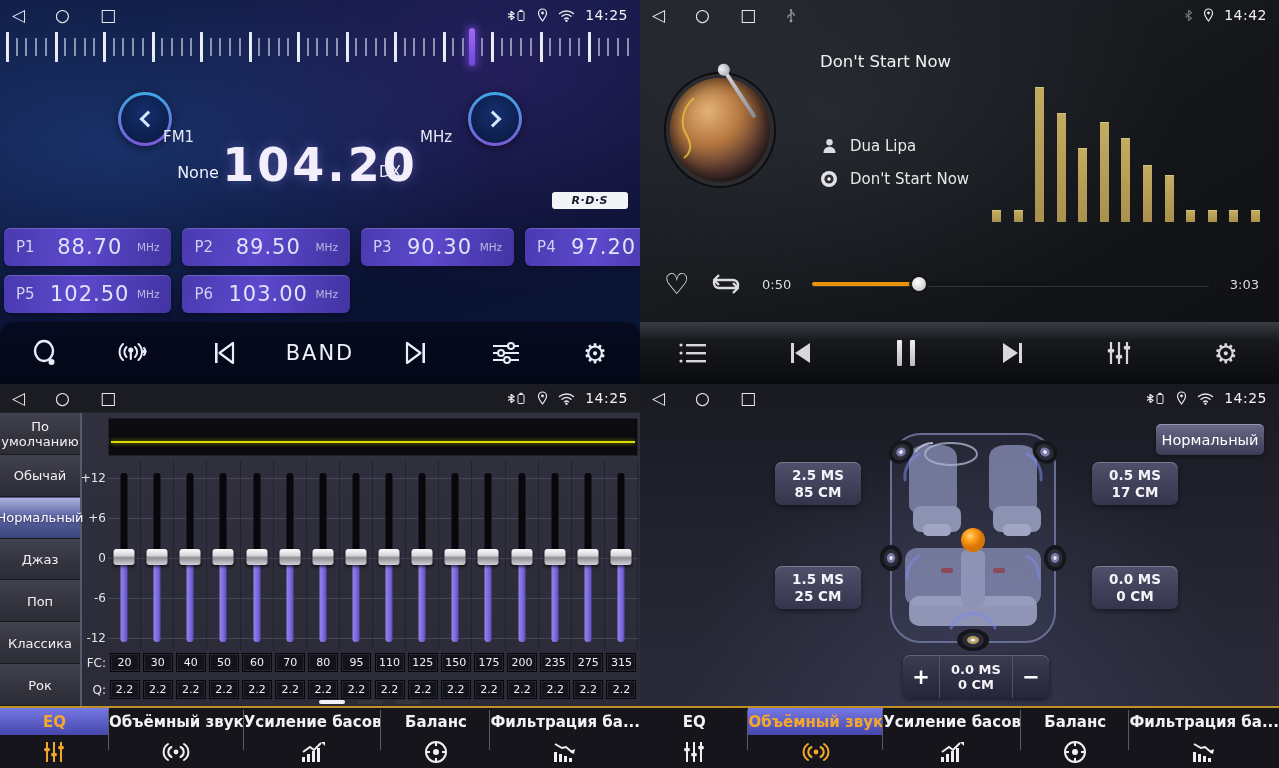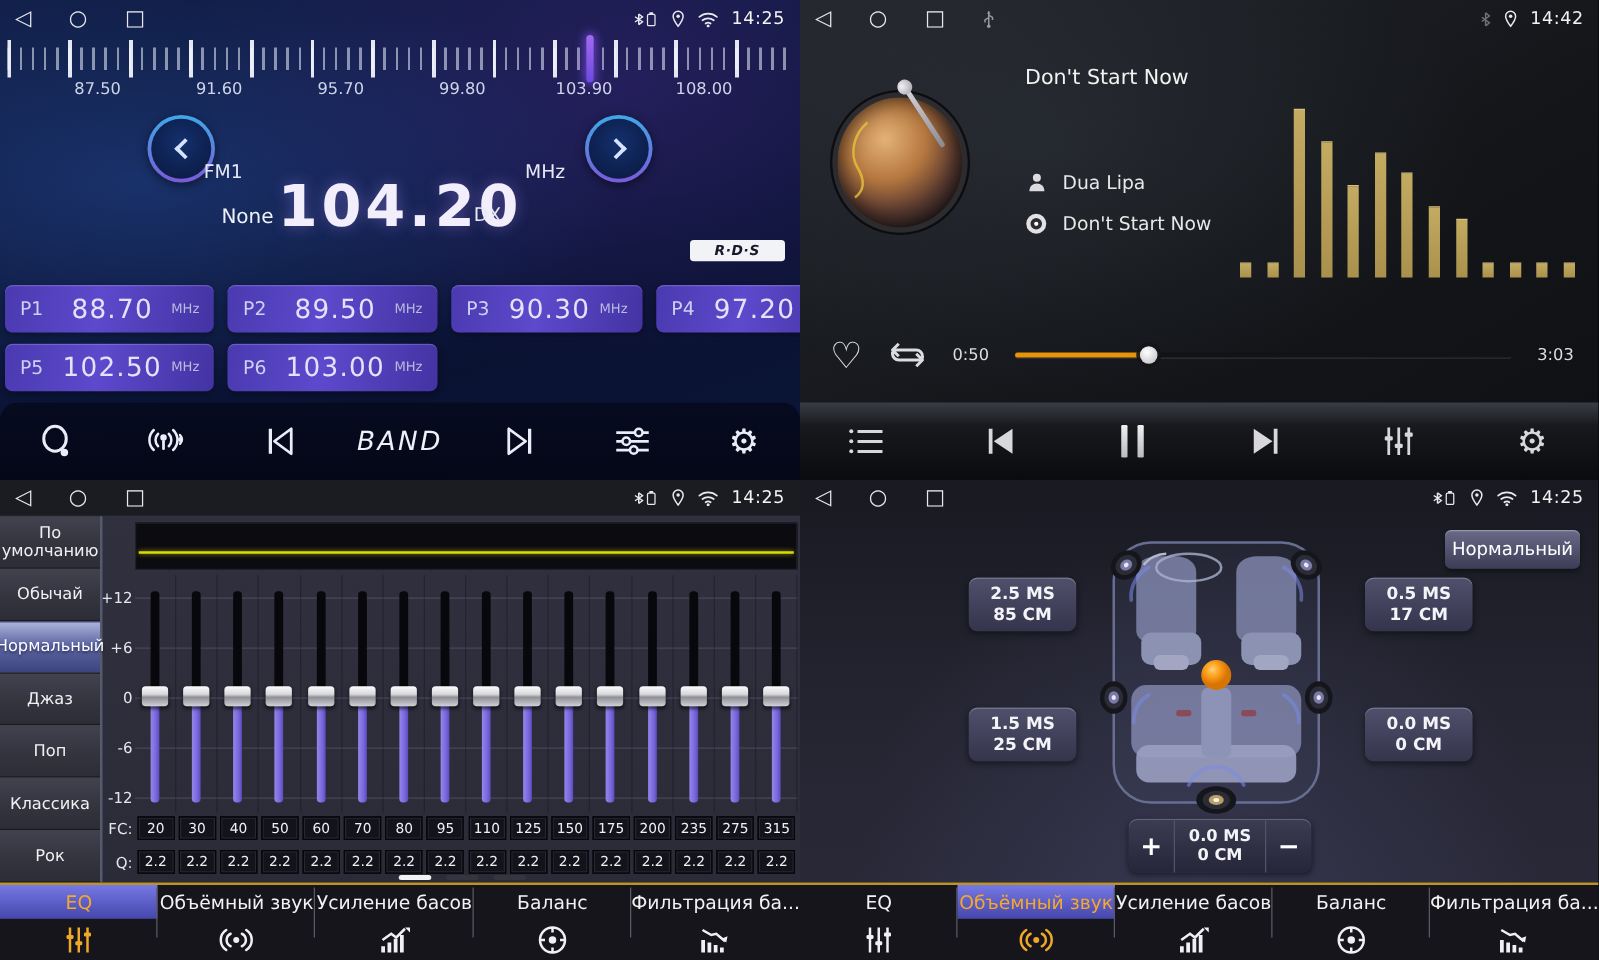--- a/index.html
+++ b/index.html
@@ -50,21 +50,21 @@
   .dx-flag { position:absolute; left:355px; width:70px; text-align:center; font-size:15px; color:#e8eaf4; }
   .rds-badge { position:absolute; right:12px; top:192px; background:#f2f3f6; color:#16182a; font-size:11px; font-weight:bold; font-style:italic; padding:2px 20px; border-radius:3px; letter-spacing:.5px; }
   .presets { position:absolute; left:4px; right:8px; top:228px; display:grid; grid-template-columns:repeat(4,1fr); grid-template-rows:38px 38px; gap:9px 11px; }
   .preset { display:flex; align-items:center; border-radius:6px; cursor:pointer; padding:0 12px;
             background:linear-gradient(100deg,#4a3ab0 0%,#5d49cc 45%,#4333a2 100%);
             box-shadow:inset 0 1px 0 rgba(255,255,255,.18), 0 2px 5px rgba(0,0,0,.35); }
   .preset .pid { font-size:15px; color:#cfd0f2; width:34px; }
   .preset .pfreq { font-size:21px; color:#e2e2fa; flex:1; text-align:center; letter-spacing:1px; }
   .preset .punit { font-size:10.5px; color:#b9bade; width:30px; text-align:right; }
   .toolbar { position:absolute; left:0; right:0; bottom:0; height:62px; display:flex; align-items:center; justify-content:space-around; }
-  #q1 .toolbar { background:linear-gradient(180deg, rgba(6,10,30,.92), rgba(4,7,22,.97)); border-radius:14px 14px 0 0;font-style:italic; }
+  #q1 .toolbar { background:linear-gradient(180deg, rgba(6,10,30,.92), rgba(4,7,22,.97)); border-radius:14px 14px 0 0; }
   #q2 .toolbar { background:linear-gradient(180deg,#3a3d44 0%, #17191d 30%, #0a0b0e 100%); }
   .tb-ic { color:#e9edf8; display:flex; align-items:center; justify-content:center; width:56px; height:44px; cursor:pointer; }
   .tb-ic svg { display:block; }
   .band-btn { font-size:21px; letter-spacing:2px; color:#eef1fa; cursor:pointer; }
   .gear { font-size:27px; line-height:1; color:#e9edf8; }
 
   
   .art-wrap { position:absolute; left:24px; top:72px; width:112px; height:116px; }
   .art { position:absolute; inset:2px; border-radius:50%; border:4px solid #2c2c30;
          background: radial-gradient(circle at 38% 32%, #e3b277 0%, #b5773f 35%, #5a3a30 62%, #17161a 88%);
@@ -115,21 +115,21 @@
   .eq-vals .cell { flex:1; display:flex; justify-content:center; }
   .eq-vals .box { width:30px; height:19px; background:#13131b; border:1px solid #05050a; box-shadow:inset 0 0 0 1px #272730;
                   color:#f0f0f4; font-size:11px; display:flex; align-items:center; justify-content:center; }
   .eq-dots { position:absolute; left:240px; width:260px; top:316px; display:flex; gap:12px; justify-content:center; }
   .eq-dots i { display:block; width:26px; height:4px; border-radius:2px; background:#35353f; }
   .eq-dots i.on { background:#f2f2f6; }
 
   
   .tabbar { position:absolute; left:0; right:0; bottom:0; height:62px; background:#15151b; border-top:2px solid #bd9327; z-index:6; }
   .tabbar .cells { display:flex; height:100%; }
-  .tabcell { flex:1; display:flex; flex-direction:column; align-items:center; cursor:pointer; position:relative; }
+  .tabcell { flex:1; display:flex; flex-direction:column; align-items:center; cursor:pointer; position:relative;font-weight:bold; }
   .tabcell:not(:last-child)::after { content:""; position:absolute; right:0; top:2px; height:40px; width:1px; background:#5a5a66; }
   .tab-lab { height:27px; width:100%; display:flex; align-items:center; justify-content:center; font-size:15px; color:#f2f2f4; white-space:nowrap; overflow:hidden; }
   .tabcell.active .tab-lab { background:linear-gradient(180deg,#7678e4,#4547ac); color:#f5a82c; }
   .tab-ic { height:33px; display:flex; align-items:center; justify-content:center; color:#f0f0f4; }
   .tabcell.active .tab-ic { color:#f0a828; }
 
   
   .sf-badge { position:absolute; right:15px; top:40px; width:108px; height:31px; border-radius:5px;
               background:linear-gradient(180deg,#6a6a88,#3c3c56); box-shadow:inset 0 1px 0 rgba(255,255,255,.3), 0 2px 4px rgba(0,0,0,.4);
               display:flex; align-items:center; justify-content:center; font-size:14.5px; color:#fff; cursor:pointer; }
@@ -178,28 +178,20 @@
             </svg>
           </span>
         <span class="time">14:25</span>
       </div>
     </div>
 
     <div class="dial">
       <div class="ticks-minor"></div>
       <div class="ticks-major"></div>
       <div class="dial-pointer" style="left: 73.8%;"></div>
-    </div>
-    <div class="dial-labels">
-      <span style="left:12.2%">87.50</span>
-      <span style="left:27.4%">91.60</span>
-      <span style="left:42.6%">95.70</span>
-      <span style="left:57.8%">99.80</span>
-      <span style="left:73.0%">103.90</span>
-      <span style="left:88.0%">108.00</span>
     </div>
 
     <div class="freq-row">
       <div class="chev-btn" style="left:118px; top:0;">
           <div class="inner">
             <i class="chev left"></i>
           </div>
         </div>
       <span class="band-label">FM1</span>
       <div class="freq-big">104.20</div>

